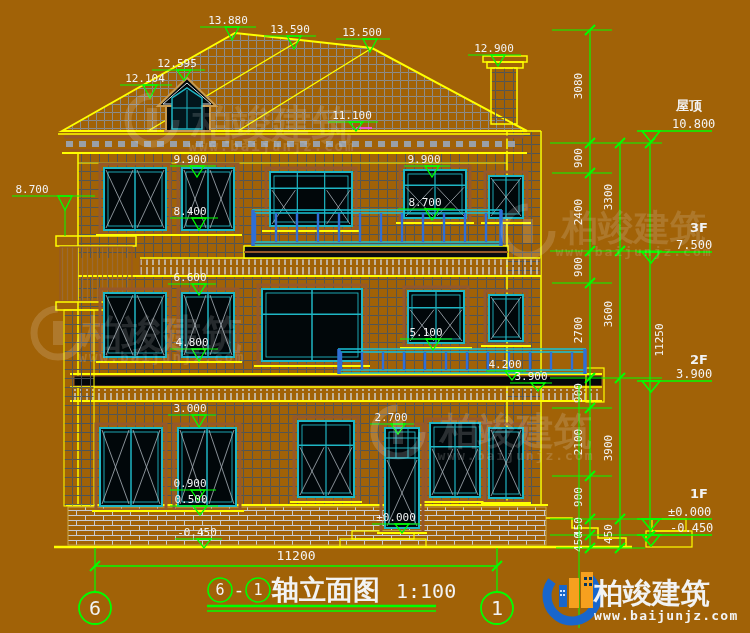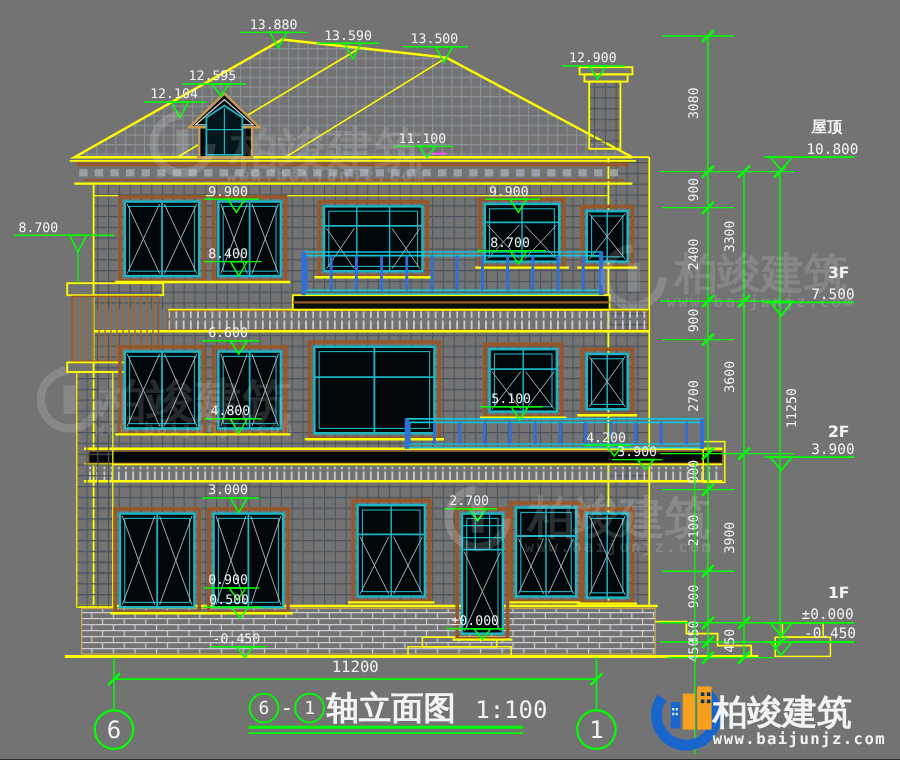--- a/index.html
+++ b/index.html
@@ -1,16 +1,16 @@
 <!DOCTYPE html>
 <html><head>
 <meta charset="utf-8">
 <style>
   html,body{margin:0;padding:0;background:#000;}
-  .stage{position:relative;width:750px;height:633px;background:#737373;overflow:hidden;
+  .stage{position:relative;width:750px;height:633px;background:#a16207;overflow:hidden;
          font-family:"DejaVu Sans",sans-serif;}
   svg{position:absolute;left:0;top:0;}
   text{user-select:none;}
   .mono{font-family:"DejaVu Sans Mono",monospace;}
   .cjk{font-family:"DejaVu Sans",sans-serif;font-weight:bold;}
 </style>
 </head>
 <body>
 
 <div class="stage">

